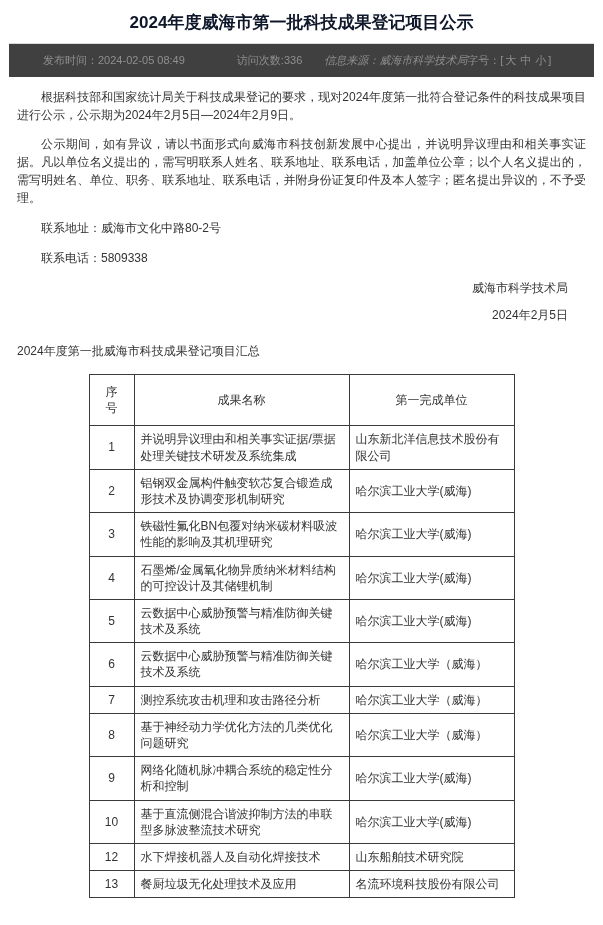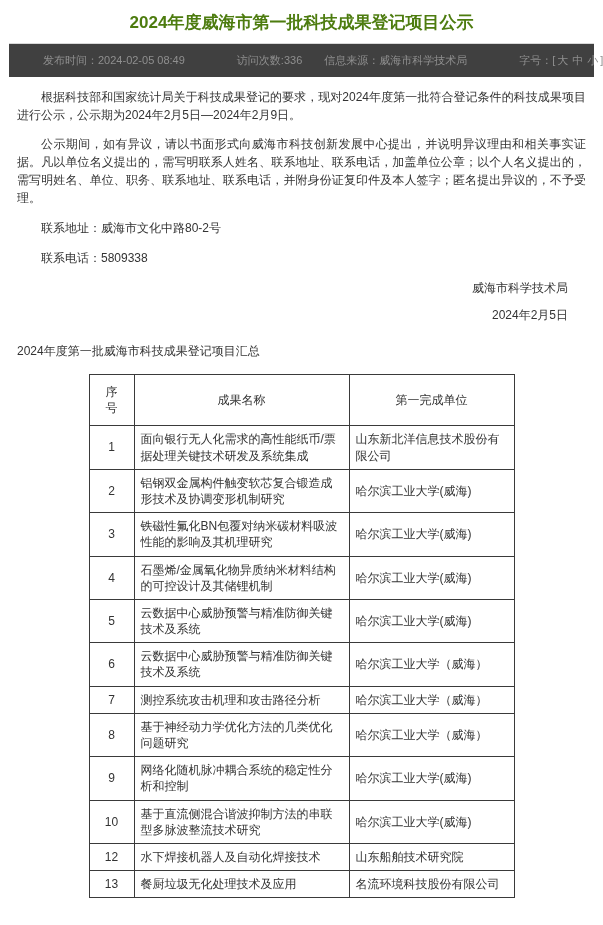--- a/index.html
+++ b/index.html
@@ -20,22 +20,22 @@
     border-top: 1px solid #d9d9d9;
     background: #404040;
     color: #8f8f8f; font-size: 11px;
     padding: 9px 0 9px 0;
     display: flex; align-items: center;
     white-space: nowrap;
   }
   .meta-item { display: inline-block; }
   .mi-1 { margin-left: 34px; }
   .mi-2 { margin-left: 52px; }
-  .mi-3 { margin-left: 22px; }
-  .mi-4 { margin-left: 52px; }
+  .mi-3 { margin-left: 22px; font-style: italic; }
+  .mi-4 { }
   .fs-ctl { margin: 0 2px; cursor: pointer; }
 
   .article { font-size: 12px; line-height: 1.5; color: #333; padding: 0 8px; }
   .para { text-indent: 2em; margin: 11px 0 10px; text-align: justify; }
   .contact-line { text-indent: 2em; margin: 12px 0; }
   .sig { text-align: right; padding-right: 18px; margin: 9px 0; }
   .table-title { text-align: left; margin: 18px 0 14px; text-indent: 0; }
 
   .table-wrap { position: relative; }
   table.results {
@@ -53,21 +53,21 @@
   .col-name { width: 215px; }
   .col-org { width: 165px; }
   td.c-no { text-align: center; }
   td.c-name, td.c-org { text-align: left; }
 </style>
 </head>
 <body>
 
 <div class="content">
 
-  <h1 class="page-title" style="color: #4d7c0f;">2024年度威海市第一批科技成果登记项目公示</h1>
+  <h1 class="page-title" style="color: #0f172a;">2024年度威海市第一批科技成果登记项目公示</h1>
 
   <div class="meta-bar">
     <span class="meta-item mi-1">
       <span>发布时间：</span><span>2024-02-05 08:49</span>
     </span>
     <span class="meta-item mi-2">
       <span>访问次数:</span><span>336</span>
     </span>
     <span class="meta-item mi-3">
       <span>信息来源：</span><span>威海市科学技术局</span>
@@ -97,21 +97,21 @@
       <thead>
         <tr>
           <th>序号</th>
           <th>成果名称</th>
           <th>第一完成单位</th>
         </tr>
       </thead>
       <tbody>
           <tr>
             <td class="c-no">1</td>
-            <td class="c-name">面向银行无人化需求的高性能纸币/票据处理关键技术研发及系统集成</td>
+            <td class="c-name">并说明异议理由和相关事实证据/票据处理关键技术研发及系统集成</td>
             <td class="c-org">山东新北洋信息技术股份有限公司</td>
           </tr>
           <tr>
             <td class="c-no">2</td>
             <td class="c-name">铝钢双金属构件触变软芯复合锻造成形技术及协调变形机制研究</td>
             <td class="c-org">哈尔滨工业大学(威海)</td>
           </tr>
           <tr>
             <td class="c-no">3</td>
             <td class="c-name">铁磁性氟化BN包覆对纳米碳材料吸波性能的影响及其机理研究</td>

